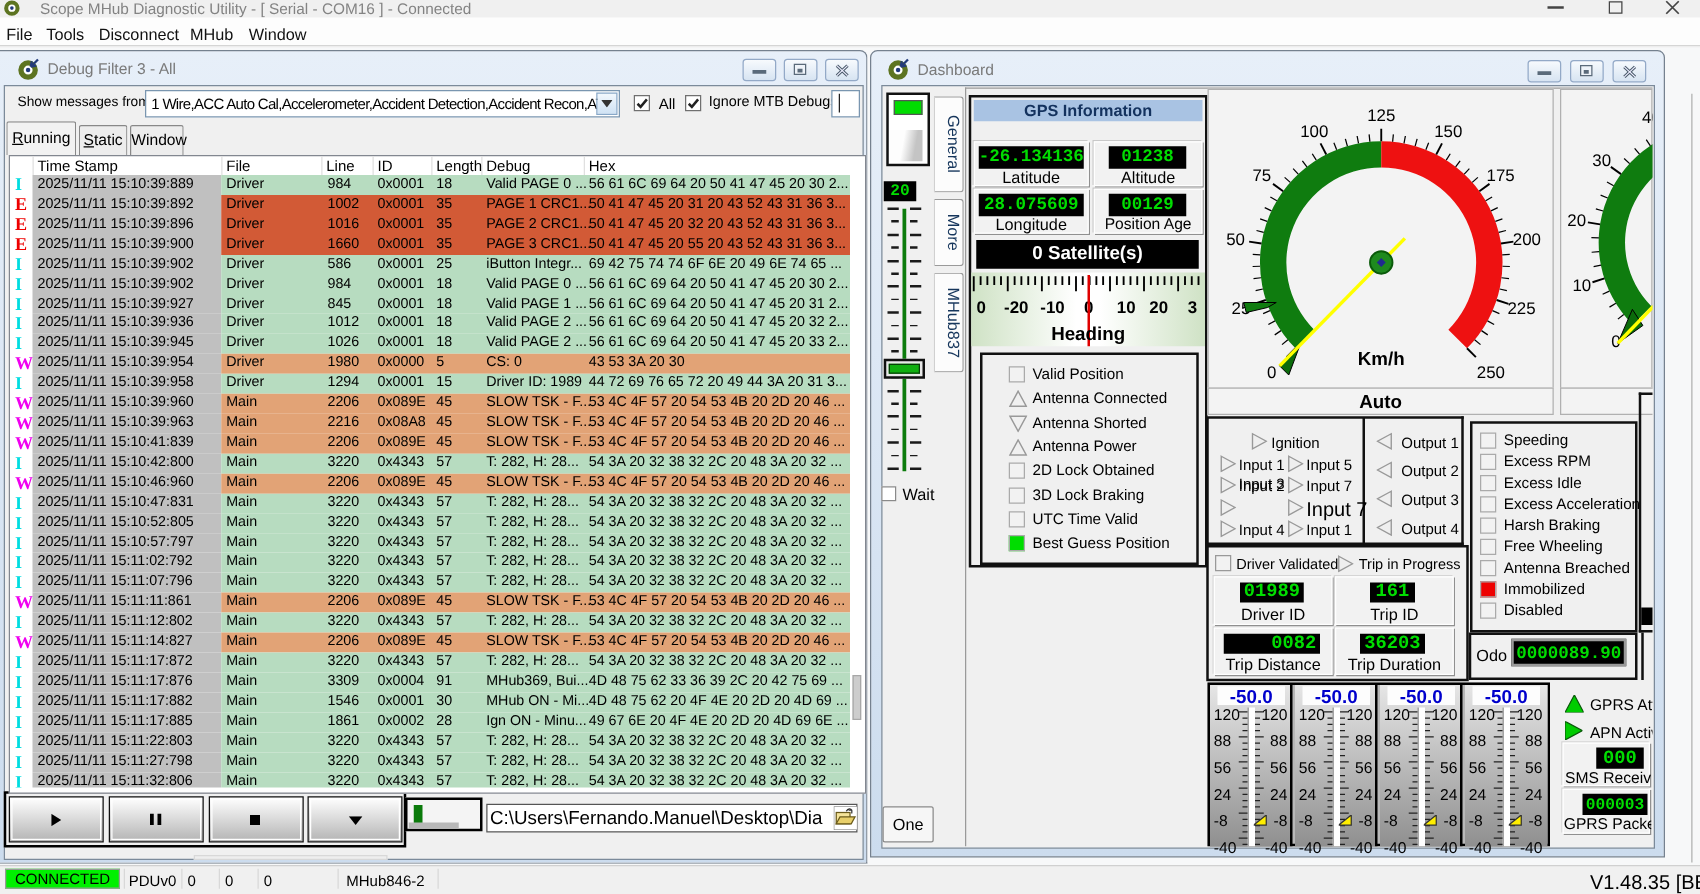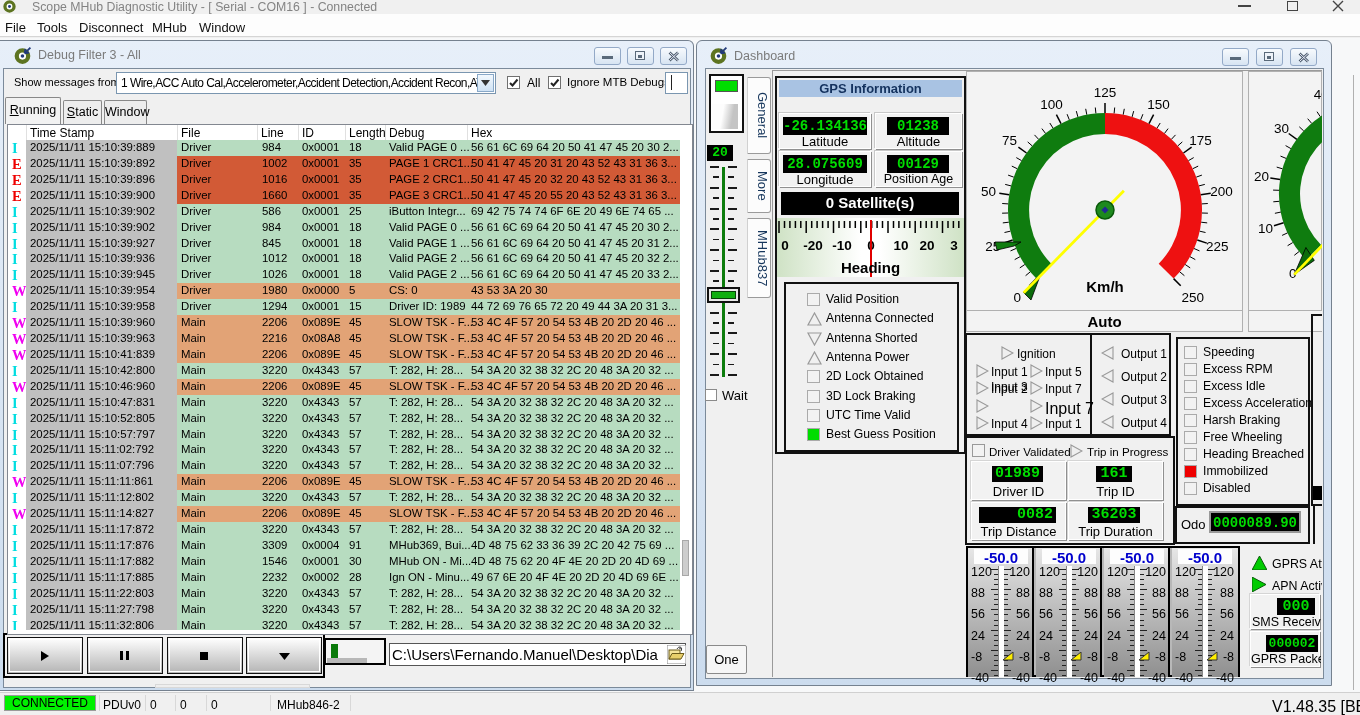--- a/index.html
+++ b/index.html
@@ -411,21 +411,21 @@
         <i style="left:172px">30</i>
         <i style="left:212px">MHub ON - Mi...</i>
         <i style="left:294px">4D 48 75 62 20 4F 4E 20 2D 20 4D 69 ...</i>
       </span>
     </div>
     <div class="trow" style="top:429.84px">
       <span class="cic" style="color:#00dde0">I</span>
       <span class="cts">2025/11/11 15:11:17:885</span>
       <span class="crest" style="background:#b7dcc0">
         <i style="left:4px">Main</i>
-        <i style="left:85px">2232</i>
+        <i style="left:85px">1861</i>
         <i style="left:125px">0x0002</i>
         <i style="left:172px">28</i>
         <i style="left:212px">Ign ON - Minu...</i>
         <i style="left:294px">49 67 6E 20 4F 4E 20 2D 20 4D 69 6E ...</i>
       </span>
     </div>
     <div class="trow" style="top:445.76px">
       <span class="cic" style="color:#00dde0">I</span>
       <span class="cts">2025/11/11 15:11:22:803</span>
       <span class="crest" style="background:#b7dcc0">
@@ -812,21 +812,21 @@
 <div class="t" style="left:1203px;top:362px;font-size:12.2px">Excess RPM</div>
 <div class="abs" style="left:1184px;top:380px;width:13px;height:13px;background:#f2f2f2;border:1px solid #aaa"></div>
 <div class="t" style="left:1203px;top:379px;font-size:12.2px">Excess Idle</div>
 <div class="abs" style="left:1184px;top:397px;width:13px;height:13px;background:#f2f2f2;border:1px solid #aaa"></div>
 <div class="t" style="left:1203px;top:396px;font-size:12.2px">Excess Acceleration</div>
 <div class="abs" style="left:1184px;top:414px;width:13px;height:13px;background:#f2f2f2;border:1px solid #aaa"></div>
 <div class="t" style="left:1203px;top:413px;font-size:12.2px">Harsh Braking</div>
 <div class="abs" style="left:1184px;top:431px;width:13px;height:13px;background:#f2f2f2;border:1px solid #aaa"></div>
 <div class="t" style="left:1203px;top:430px;font-size:12.2px">Free Wheeling</div>
 <div class="abs" style="left:1184px;top:448px;width:13px;height:13px;background:#f2f2f2;border:1px solid #aaa"></div>
-<div class="t" style="left:1203px;top:447px;font-size:12.2px">Heading Breached</div>
+<div class="t" style="left:1203px;top:447px;font-size:12.2px">Antenna Breached</div>
 <div class="abs" style="left:1184px;top:465px;width:13px;height:13px;background:#ee0000;border:1px solid #aaa"></div>
 <div class="t" style="left:1203px;top:464px;font-size:12.2px">Immobilized</div>
 <div class="abs" style="left:1184px;top:482px;width:13px;height:13px;background:#f2f2f2;border:1px solid #aaa"></div>
 <div class="t" style="left:1203px;top:481px;font-size:12.2px">Disabled</div>
 <div class="abs" style="left:1311px;top:314px;width:11px;height:192px;border:2px solid #111;border-right:none"></div>
 <div class="led" style="left:1313px;top:486px;width:9px;height:14px"></div>
 <div class="abs" style="left:965px;top:436px;width:210px;height:109px;border:2px solid #111"></div>
 <div class="abs" style="left:972px;top:444px;width:13px;height:13px;background:#f2f2f2;border:1px solid #999"></div>
 <div class="t" style="left:989px;top:445px;font-size:11.6px">Driver Validated</div>
 <svg class="abs" style="left:1069px;top:444px" width="14" height="14">
@@ -1107,21 +1107,21 @@
   </svg>
 <div class="t" style="left:1272px;top:557px;font-size:12.4px;width:50px;overflow:hidden;white-space:nowrap">GPRS Atta</div>
 <svg class="abs" style="left:1252px;top:577px" width="14" height="15">
     <polygon points="0,0 14,7.5 0,15" fill="#00cc00" stroke="#0a5a0a"></polygon>
   </svg>
 <div class="t" style="left:1272px;top:579px;font-size:12.4px;width:50px;overflow:hidden;white-space:nowrap">APN Activ</div>
 <div class="abs" style="left:1250px;top:594px;width:70px;height:35px;background:#f2f2f2;border:1px solid #fff;box-shadow:1px 1px 0 #909090, -1px -1px 0 #d5d5d5"></div>
 <div class="led" style="left:1277px;top:598px;width:38px;height:17px;font-size:15px;line-height:17px">000</div>
 <div class="t" style="left:1252px;top:615px;width:70px;font-size:12.5px;white-space:nowrap;overflow:hidden">SMS Receiv</div>
 <div class="abs" style="left:1250px;top:631px;width:70px;height:36px;background:#f2f2f2;border:1px solid #fff;box-shadow:1px 1px 0 #909090, -1px -1px 0 #d5d5d5"></div>
-<div class="led" style="left:1266px;top:635px;width:52px;height:17px;font-size:13px;line-height:17px">000002</div>
+<div class="led" style="left:1266px;top:635px;width:52px;height:17px;font-size:13px;line-height:17px">000003</div>
 <div class="t" style="left:1251px;top:652px;width:70px;font-size:12.5px;white-space:nowrap;overflow:hidden">GPRS Packets</div>
 <div class="abs" style="left:0px;top:692px;width:1360px;height:23px;background:#f0f0f0;border-top:1px solid #d0d0d0"></div>
 <div class="abs" style="left:4px;top:695px;width:92px;height:16px;background:#00f000;border:1px solid #9a9a9a;text-align:center;font-size:12px;line-height:15px">CONNECTED</div>
 <div class="t" style="left:103px;top:698px;font-size:12px">PDUv0</div>
 <div class="t" style="left:150px;top:698px;font-size:12px">0</div>
 <div class="t" style="left:180px;top:698px;font-size:12px">0</div>
 <div class="t" style="left:211px;top:698px;font-size:12px">0</div>
 <div class="t" style="left:277px;top:698px;font-size:12px">MHub846-2</div>
 <div class="t" style="left:1272px;top:698px;font-size:16px">V1.48.35 [BETA]</div>
 <div class="abs" style="left:99px;top:695px;width:1px;height:16px;background:#d8d8d8"></div>

